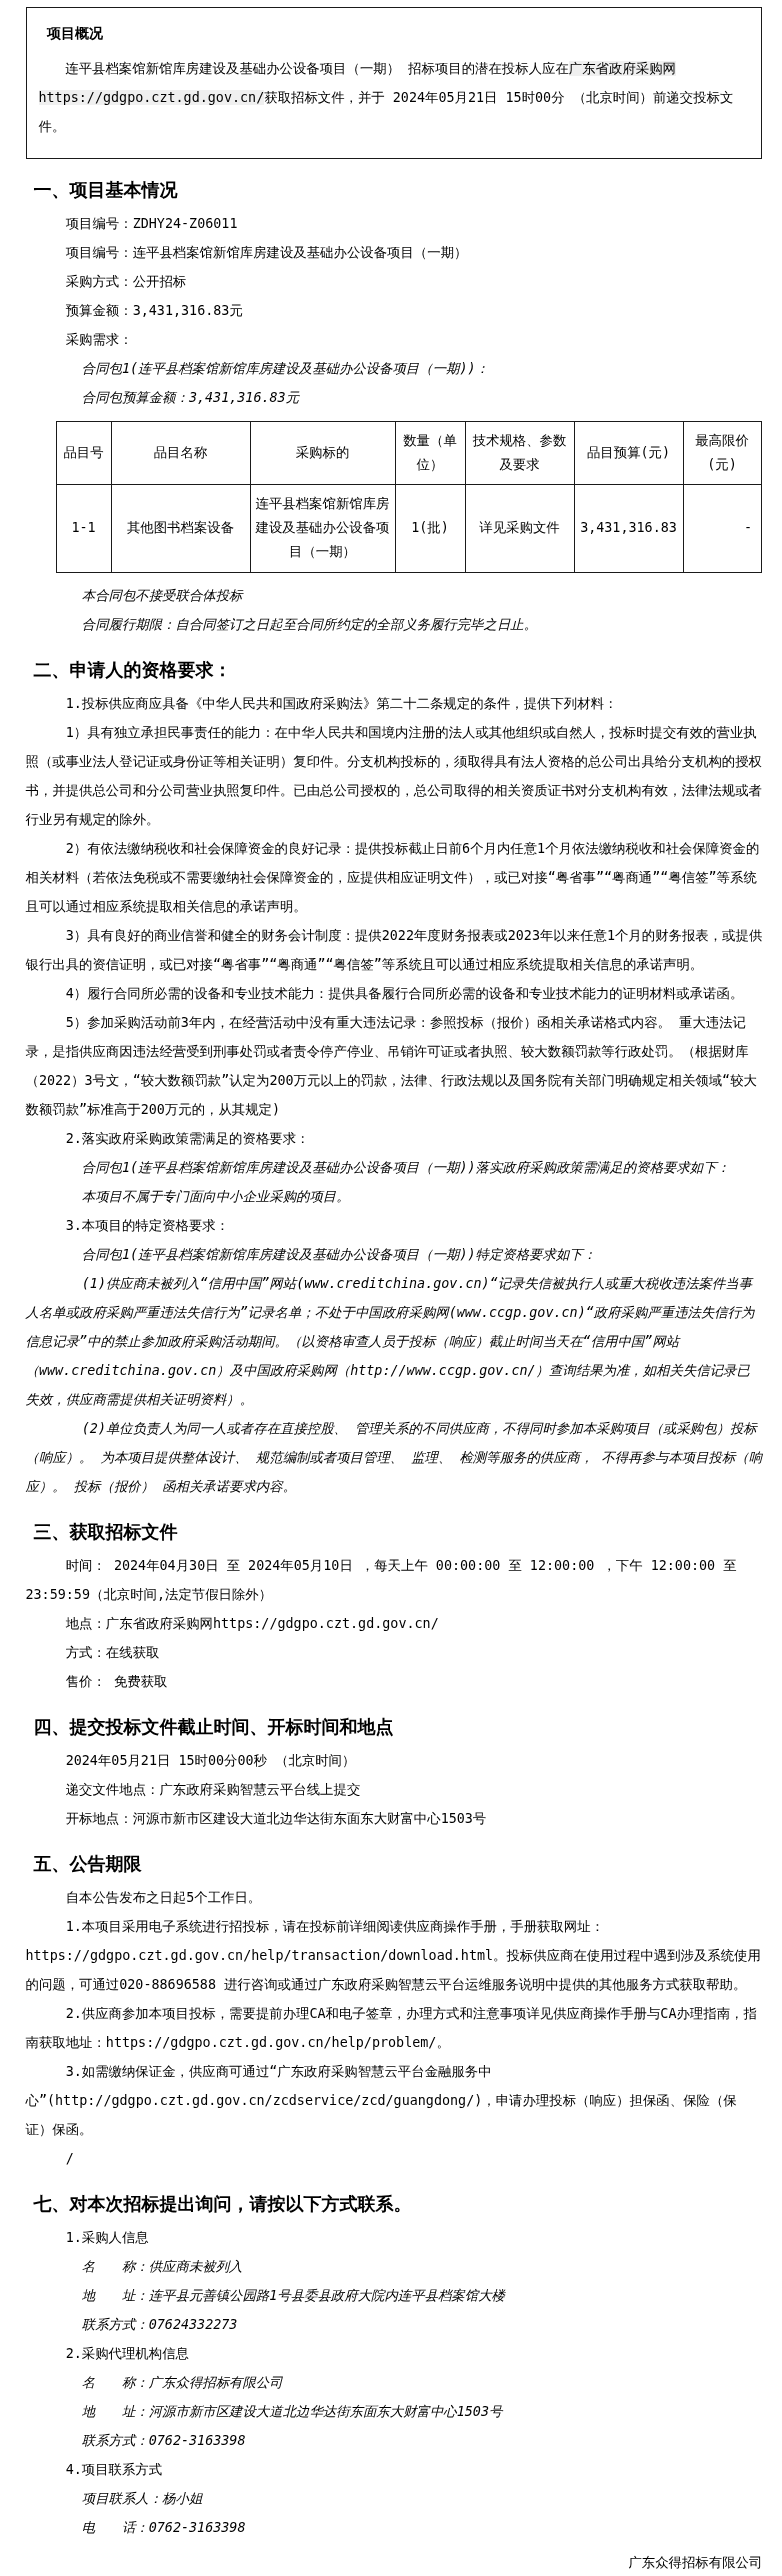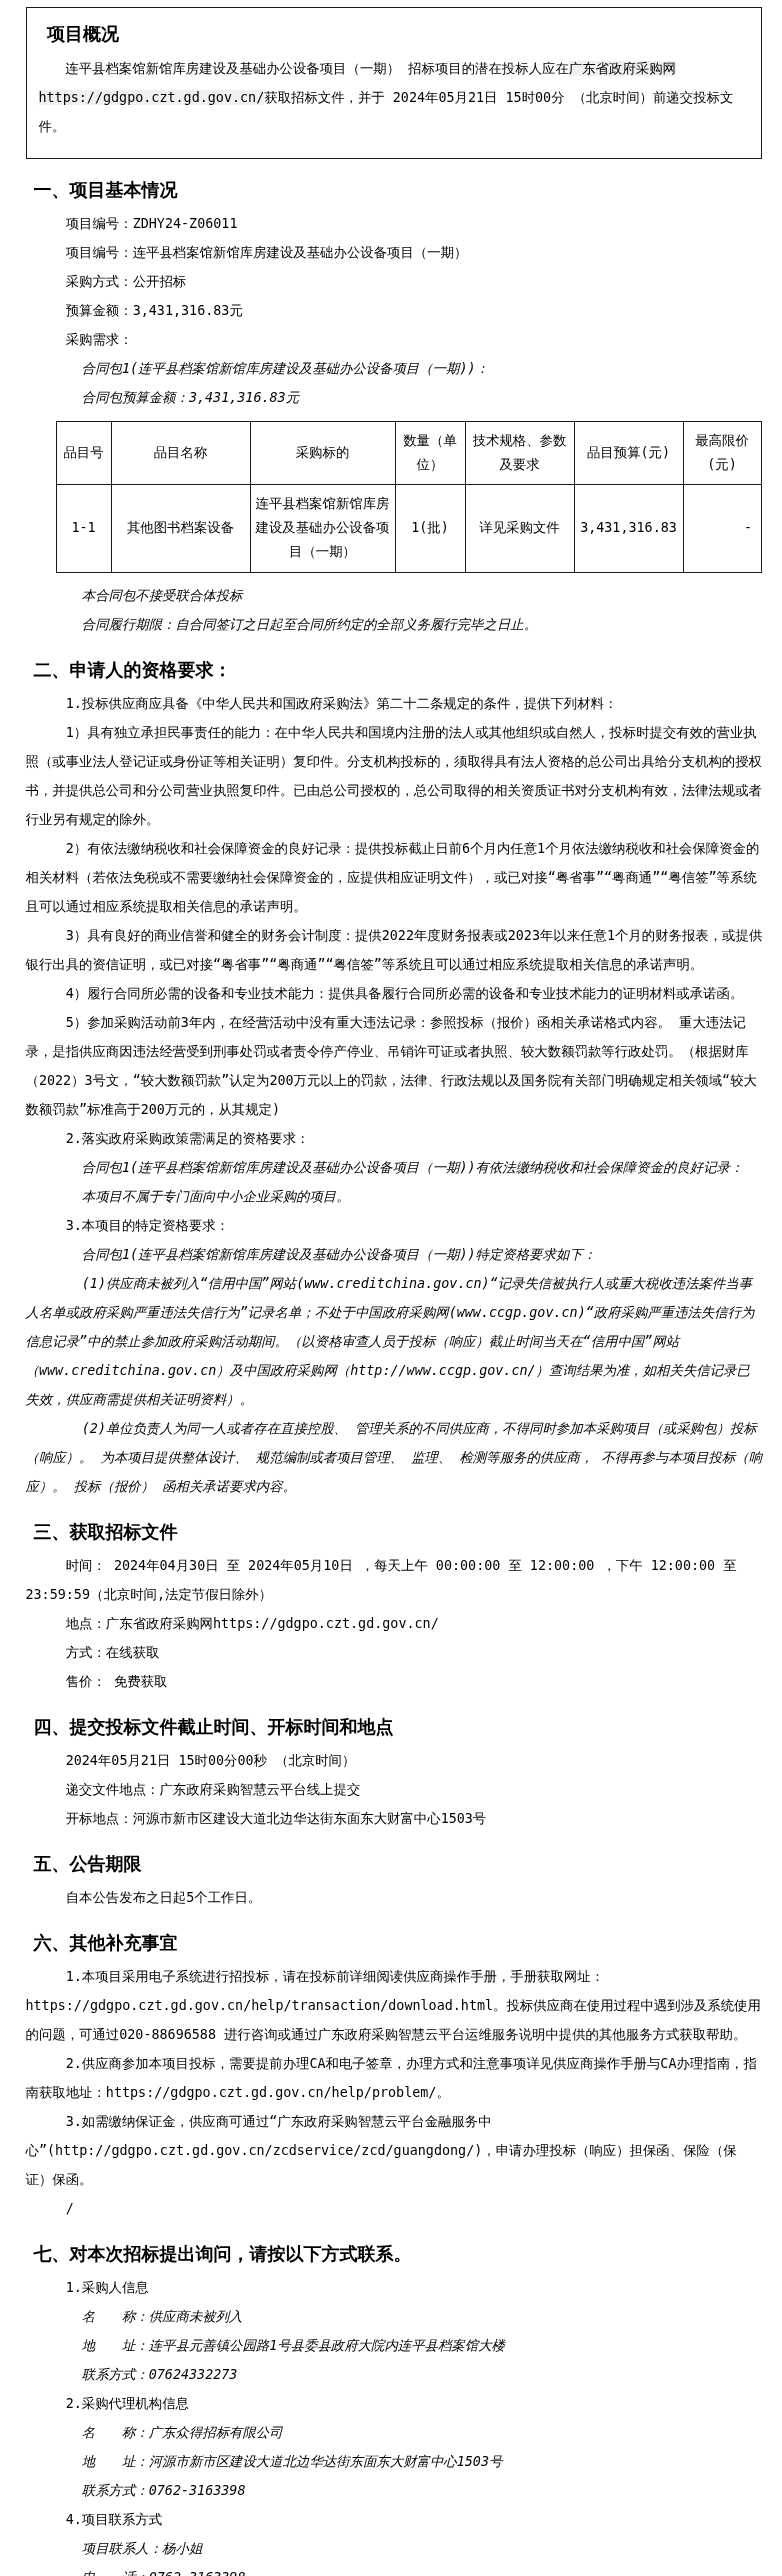--- a/index.html
+++ b/index.html
@@ -14,21 +14,21 @@
     font-size:13.4px;
     line-height:29px;
   }
   
   .overview-box{
     border:1.2px solid #1a1a1a;
     padding:7.3px 12px 17px 12px;
     margin-bottom:12px;
   }
   .overview-title{
-    font-size:18px;
+    font-size:14px;
     font-weight:bold;
     margin:3.6px 0 6px 8.5px;
   }
   .overview-text{margin:0;text-indent:2em;}
   .hl{background:#f0f0f0;}
 
   h2.sec{
     font-size:18px;
     font-weight:bold;
     margin:16px 0 4.9px 8px;
@@ -120,42 +120,41 @@
   <p class="deep">合同履行期限：自合同签订之日起至合同所约定的全部义务履行完毕之日止。</p>
 
   <h2 class="sec">二、申请人的资格要求：</h2>
   <p class="para">1.投标供应商应具备《中华人民共和国政府采购法》第二十二条规定的条件，提供下列材料：</p>
   <p class="para">1）具有独立承担民事责任的能力：在中华人民共和国境内注册的法人或其他组织或自然人，投标时提交有效的营业执照（或事业法人登记证或身份证等相关证明）复印件。分支机构投标的，须取得具有法人资格的总公司出具给分支机构的授权书，并提供总公司和分公司营业执照复印件。已由总公司授权的，总公司取得的相关资质证书对分支机构有效，法律法规或者行业另有规定的除外。</p>
   <p class="para">2）有依法缴纳税收和社会保障资金的良好记录：提供投标截止日前6个月内任意1个月依法缴纳税收和社会保障资金的相关材料（若依法免税或不需要缴纳社会保障资金的，应提供相应证明文件），或已对接“粤省事”“粤商通”“粤信签”等系统且可以通过相应系统提取相关信息的承诺声明。</p>
   <p class="para">3）具有良好的商业信誉和健全的财务会计制度：提供2022年度财务报表或2023年以来任意1个月的财务报表，或提供银行出具的资信证明，或已对接“粤省事”“粤商通”“粤信签”等系统且可以通过相应系统提取相关信息的承诺声明。</p>
   <p class="para">4）履行合同所必需的设备和专业技术能力：提供具备履行合同所必需的设备和专业技术能力的证明材料或承诺函。</p>
   <p class="para">5）参加采购活动前3年内，在经营活动中没有重大违法记录：参照投标（报价）函相关承诺格式内容。 重大违法记录，是指供应商因违法经营受到刑事处罚或者责令停产停业、吊销许可证或者执照、较大数额罚款等行政处罚。（根据财库（2022）3号文，“较大数额罚款”认定为200万元以上的罚款，法律、行政法规以及国务院有关部门明确规定相关领域“较大数额罚款”标准高于200万元的，从其规定)</p>
   <p class="para">2.落实政府采购政策需满足的资格要求：</p>
-  <p class="deep">合同包1(连平县档案馆新馆库房建设及基础办公设备项目（一期))有依法缴纳税收和社会保障资金的良好记录：</p>
+  <p class="deep">合同包1(连平县档案馆新馆库房建设及基础办公设备项目（一期))落实政府采购政策需满足的资格要求如下：</p>
   <p class="deep">本项目不属于专门面向中小企业采购的项目。</p>
   <p class="para">3.本项目的特定资格要求：</p>
   <p class="deep">合同包1(连平县档案馆新馆库房建设及基础办公设备项目（一期))特定资格要求如下：</p>
   <p class="deep">(1)供应商未被列入“信用中国”网站(www.creditchina.gov.cn)“记录失信被执行人或重大税收违法案件当事人名单或政府采购严重违法失信行为”记录名单；不处于中国政府采购网(www.ccgp.gov.cn)“政府采购严重违法失信行为信息记录”中的禁止参加政府采购活动期间。（以资格审查人员于投标（响应）截止时间当天在“信用中国”网站（www.creditchina.gov.cn）及中国政府采购网（http://www.ccgp.gov.cn/）查询结果为准，如相关失信记录已失效，供应商需提供相关证明资料）。</p>
   <p class="deep">(2)单位负责人为同一人或者存在直接控股、 管理关系的不同供应商，不得同时参加本采购项目（或采购包）投标（响应）。 为本项目提供整体设计、 规范编制或者项目管理、 监理、 检测等服务的供应商， 不得再参与本项目投标（响应）。 投标（报价） 函相关承诺要求内容。</p>
 
   <h2 class="sec">三、获取招标文件</h2>
   <p class="para">时间： 2024年04月30日 至 2024年05月10日 ，每天上午 00:00:00 至 12:00:00 ，下午 12:00:00 至 23:59:59（北京时间,法定节假日除外）</p>
   <p class="para">地点：广东省政府采购网https://gdgpo.czt.gd.gov.cn/</p>
   <p class="para">方式：在线获取</p>
   <p class="para">售价： 免费获取</p>
 
   <h2 class="sec">四、提交投标文件截止时间、开标时间和地点</h2>
   <p class="para">2024年05月21日 15时00分00秒 （北京时间）</p>
   <p class="para">递交文件地点：广东政府采购智慧云平台线上提交</p>
   <p class="para">开标地点：河源市新市区建设大道北边华达街东面东大财富中心1503号</p>
 
   <h2 class="sec">五、公告期限</h2>
   <p class="para">自本公告发布之日起5个工作日。</p>
 
-  <h2 class="sec">六、其他补充事宜</h2>
   <p class="para">1.本项目采用电子系统进行招投标，请在投标前详细阅读供应商操作手册，手册获取网址：https://gdgpo.czt.gd.gov.cn/help/transaction/download.html。投标供应商在使用过程中遇到涉及系统使用的问题，可通过020-88696588 进行咨询或通过广东政府采购智慧云平台运维服务说明中提供的其他服务方式获取帮助。</p>
   <p class="para">2.供应商参加本项目投标，需要提前办理CA和电子签章，办理方式和注意事项详见供应商操作手册与CA办理指南，指南获取地址：https://gdgpo.czt.gd.gov.cn/help/problem/。</p>
   <p class="para">3.如需缴纳保证金，供应商可通过“广东政府采购智慧云平台金融服务中心”(http://gdgpo.czt.gd.gov.cn/zcdservice/zcd/guangdong/)，申请办理投标（响应）担保函、保险（保证）保函。</p>
   <p class="para">/</p>
 
   <h2 class="sec">七、对本次招标提出询问，请按以下方式联系。</h2>
   <p class="para">1.采购人信息</p>
   <p class="deep">名　　称：供应商未被列入</p>
   <p class="deep">地　　址：连平县元善镇公园路1号县委县政府大院内连平县档案馆大楼</p>
   <p class="deep">联系方式：07624332273</p>

